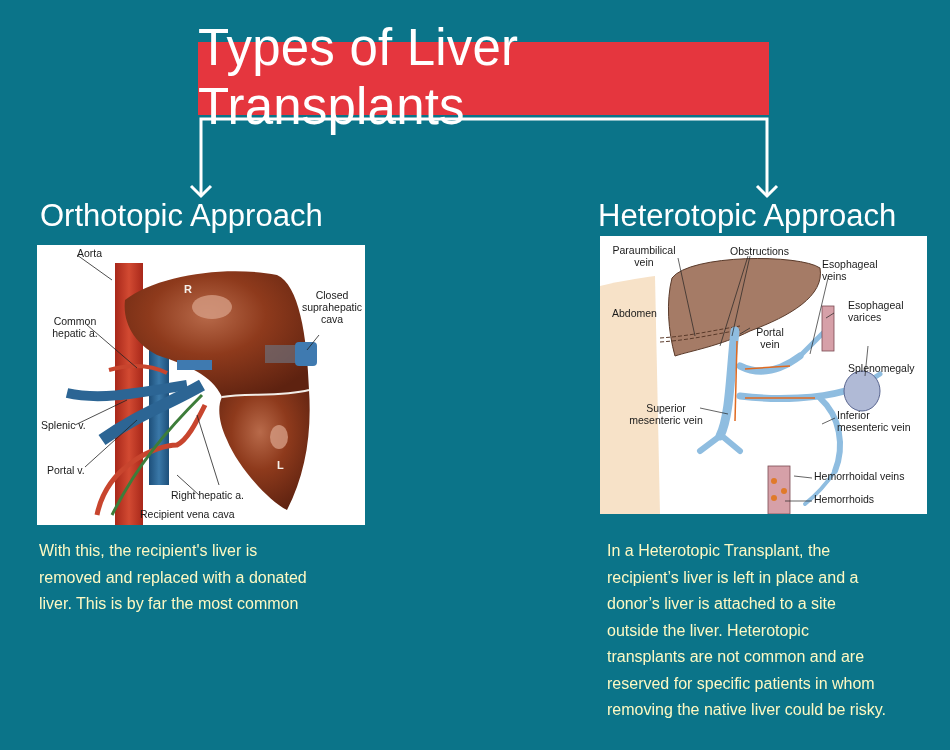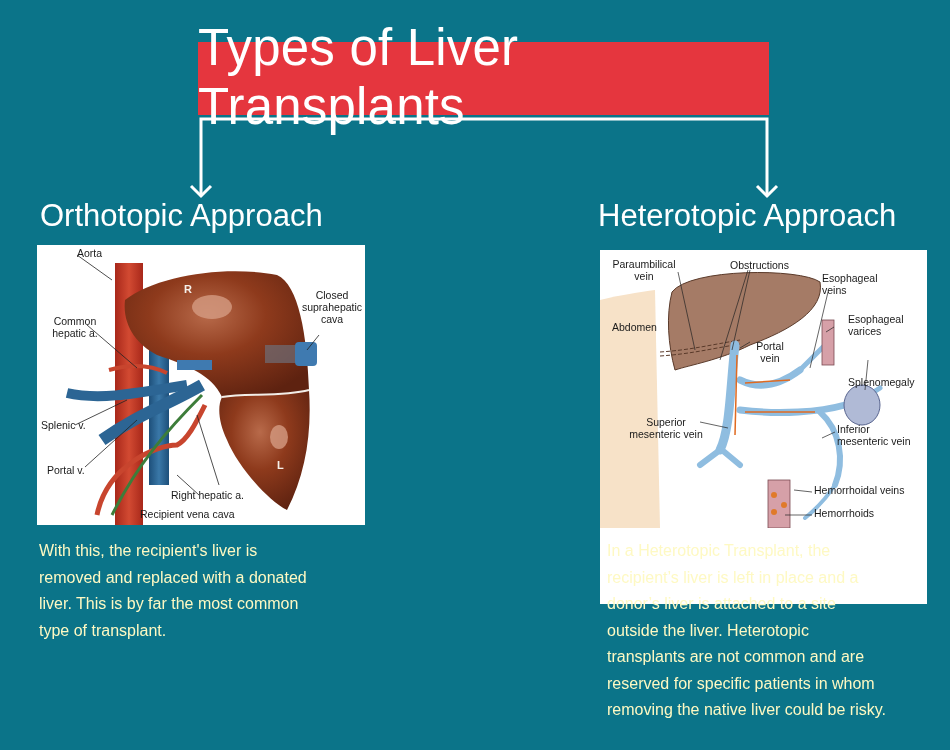--- a/index.html
+++ b/index.html
@@ -21,21 +21,21 @@
   .heading {
     position:absolute; font-family:"Liberation Sans", sans-serif;
     font-size:31px; color:#ffffff; white-space:nowrap;
   }
   .heading.left { left:40px; top:198px; }
   .heading.right { left:598px; top:198px; }
   .figure {
     position:absolute; background:#ffffff; overflow:hidden;
   }
   .figure.left { left:37px; top:245px; width:328px; height:280px; }
-  .figure.right { left:600px; top:250px; width:327px; height:354px; }
+  .figure.right { left:600px; top:236px; width:327px; height:278px; }
   .figure svg { position:absolute; left:0; top:0; }
   .lbl {
     position:absolute; font-family:"Liberation Sans", sans-serif;
     font-size:10.5px; color:#1a1a1a; line-height:12px; white-space:nowrap;
   }
   .lbl.c { text-align:center; }
   .lbl.b { font-weight:bold; font-size:11px; color:#f5f0ea; }
   .desc {
     position:absolute; font-family:"Liberation Sans", sans-serif;
     font-size:16px; line-height:26.5px; color:#fef9c3;
@@ -210,21 +210,20 @@
     <div>mesenteric vein</div>
   </div>
   <div class="lbl" style="left:214px;top:234px;">Hemorrhoidal veins</div>
   <div class="lbl" style="left:214px;top:257px;">Hemorrhoids</div>
 </div>
 
 <div class="desc left">
   <span>With this, the recipient's liver is</span>
   <span>removed and replaced with a donated</span>
   <span>liver. This is by far the most common</span>
-  <span>type of transplant.</span>
 </div>
 <div class="desc right">
   <span>In a Heterotopic Transplant, the</span>
   <span>recipient’s liver is left in place and a</span>
   <span>donor’s liver is attached to a site</span>
   <span>outside the liver. Heterotopic</span>
   <span>transplants are not common and are</span>
   <span>reserved for specific patients in whom</span>
   <span>removing the native liver could be risky.</span>
 </div>

